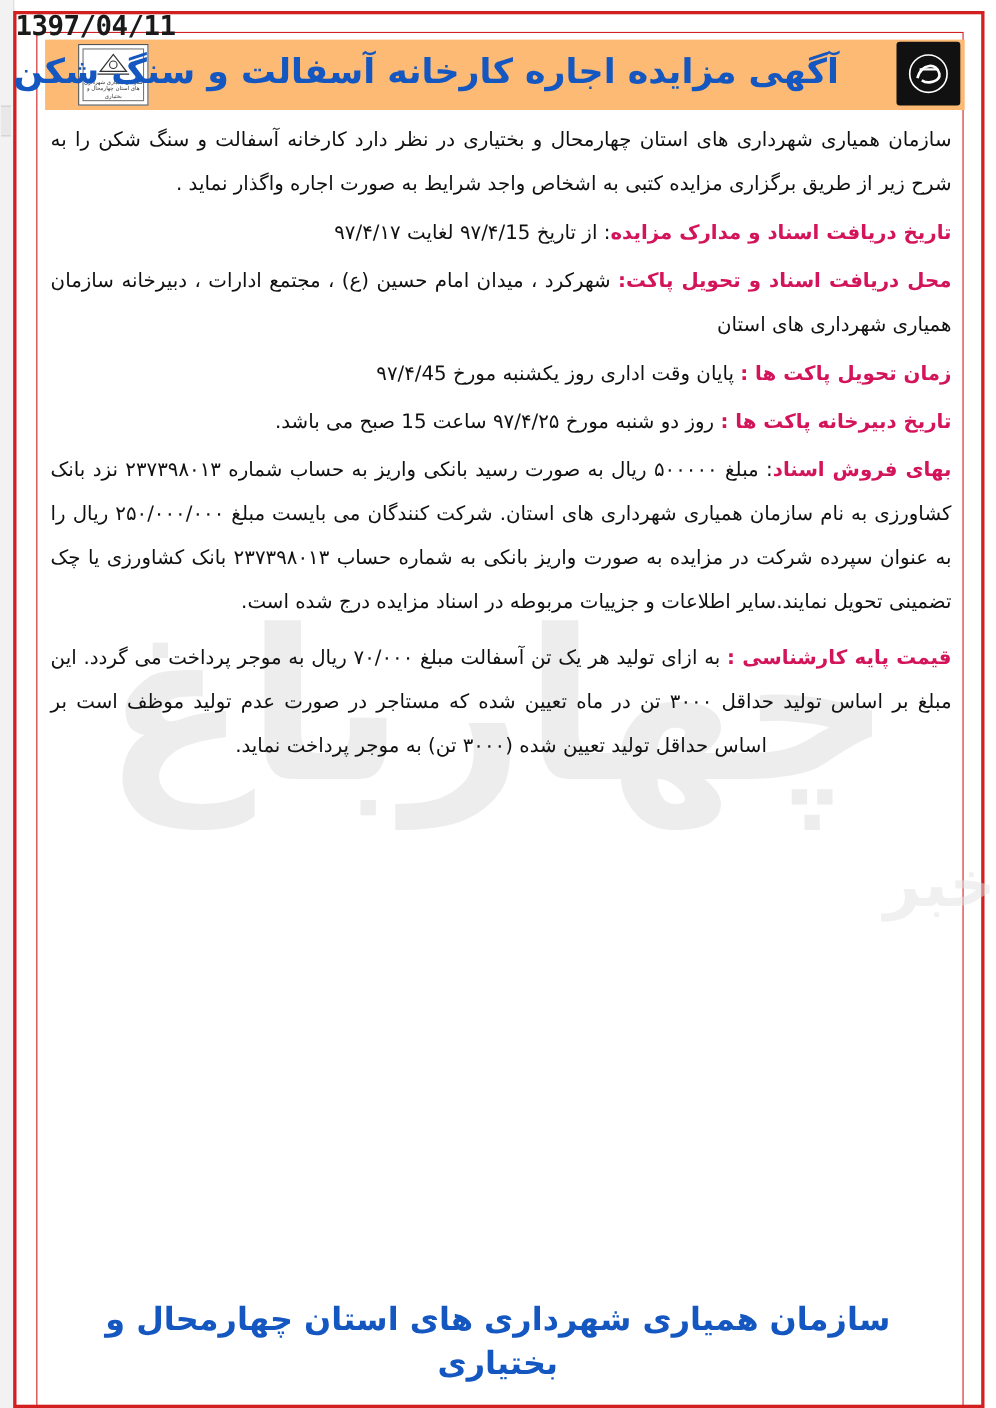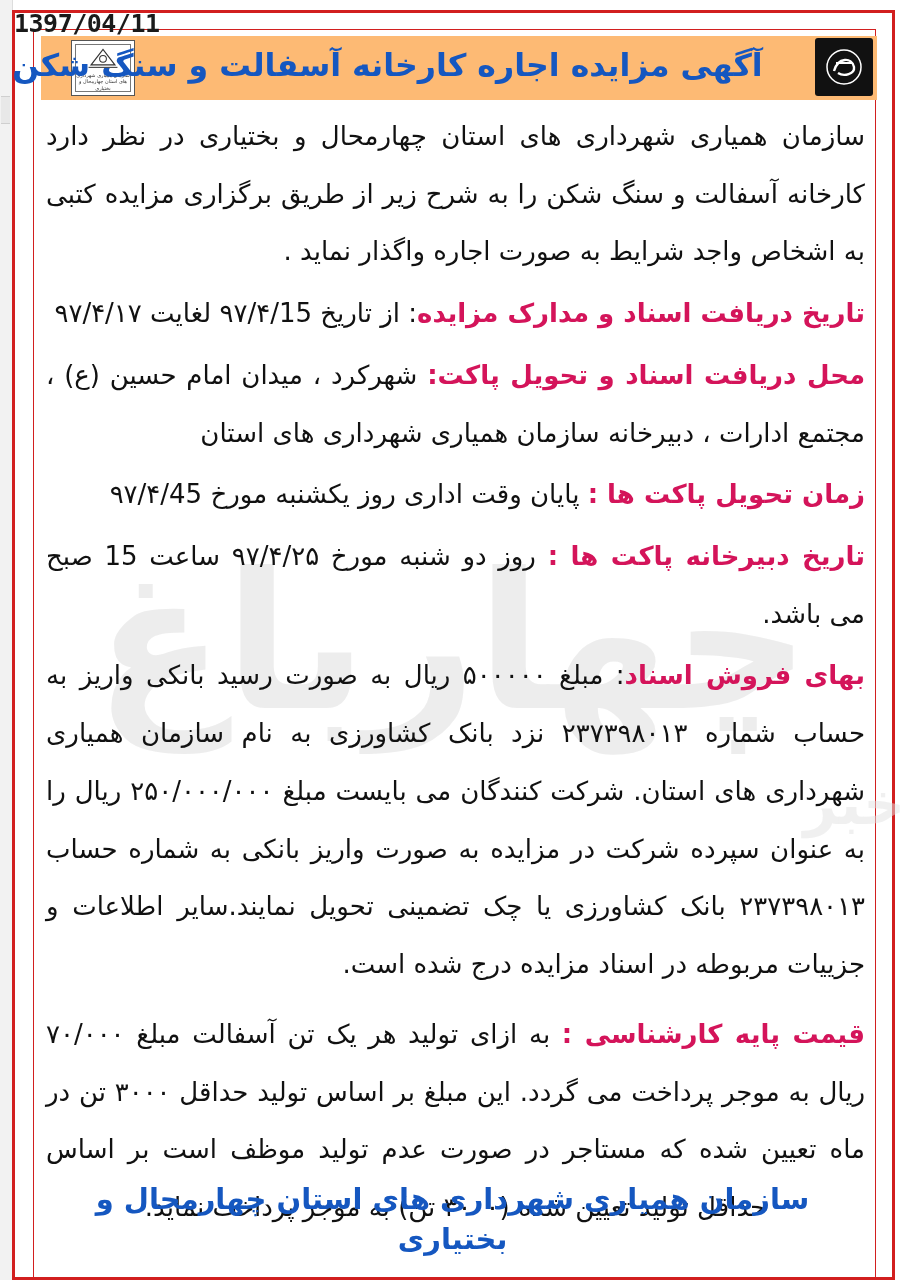--- a/index.html
+++ b/index.html
@@ -175,21 +175,21 @@
 
   
   .content {
     position: absolute;
     left: 46px;
     right: 40px;
     top: 108px;
     z-index: 10;
     text-align: justify;
     direction: rtl;
-    font-size: 26px;
+    font-size: 18px;
     line-height: 2.22;
     color: #111;
   }
   .para {
     margin: 0 0 4px 0;
     text-align: justify;
     text-align-last: right;
   }
   .para.center-last {
     text-align-last: center;

